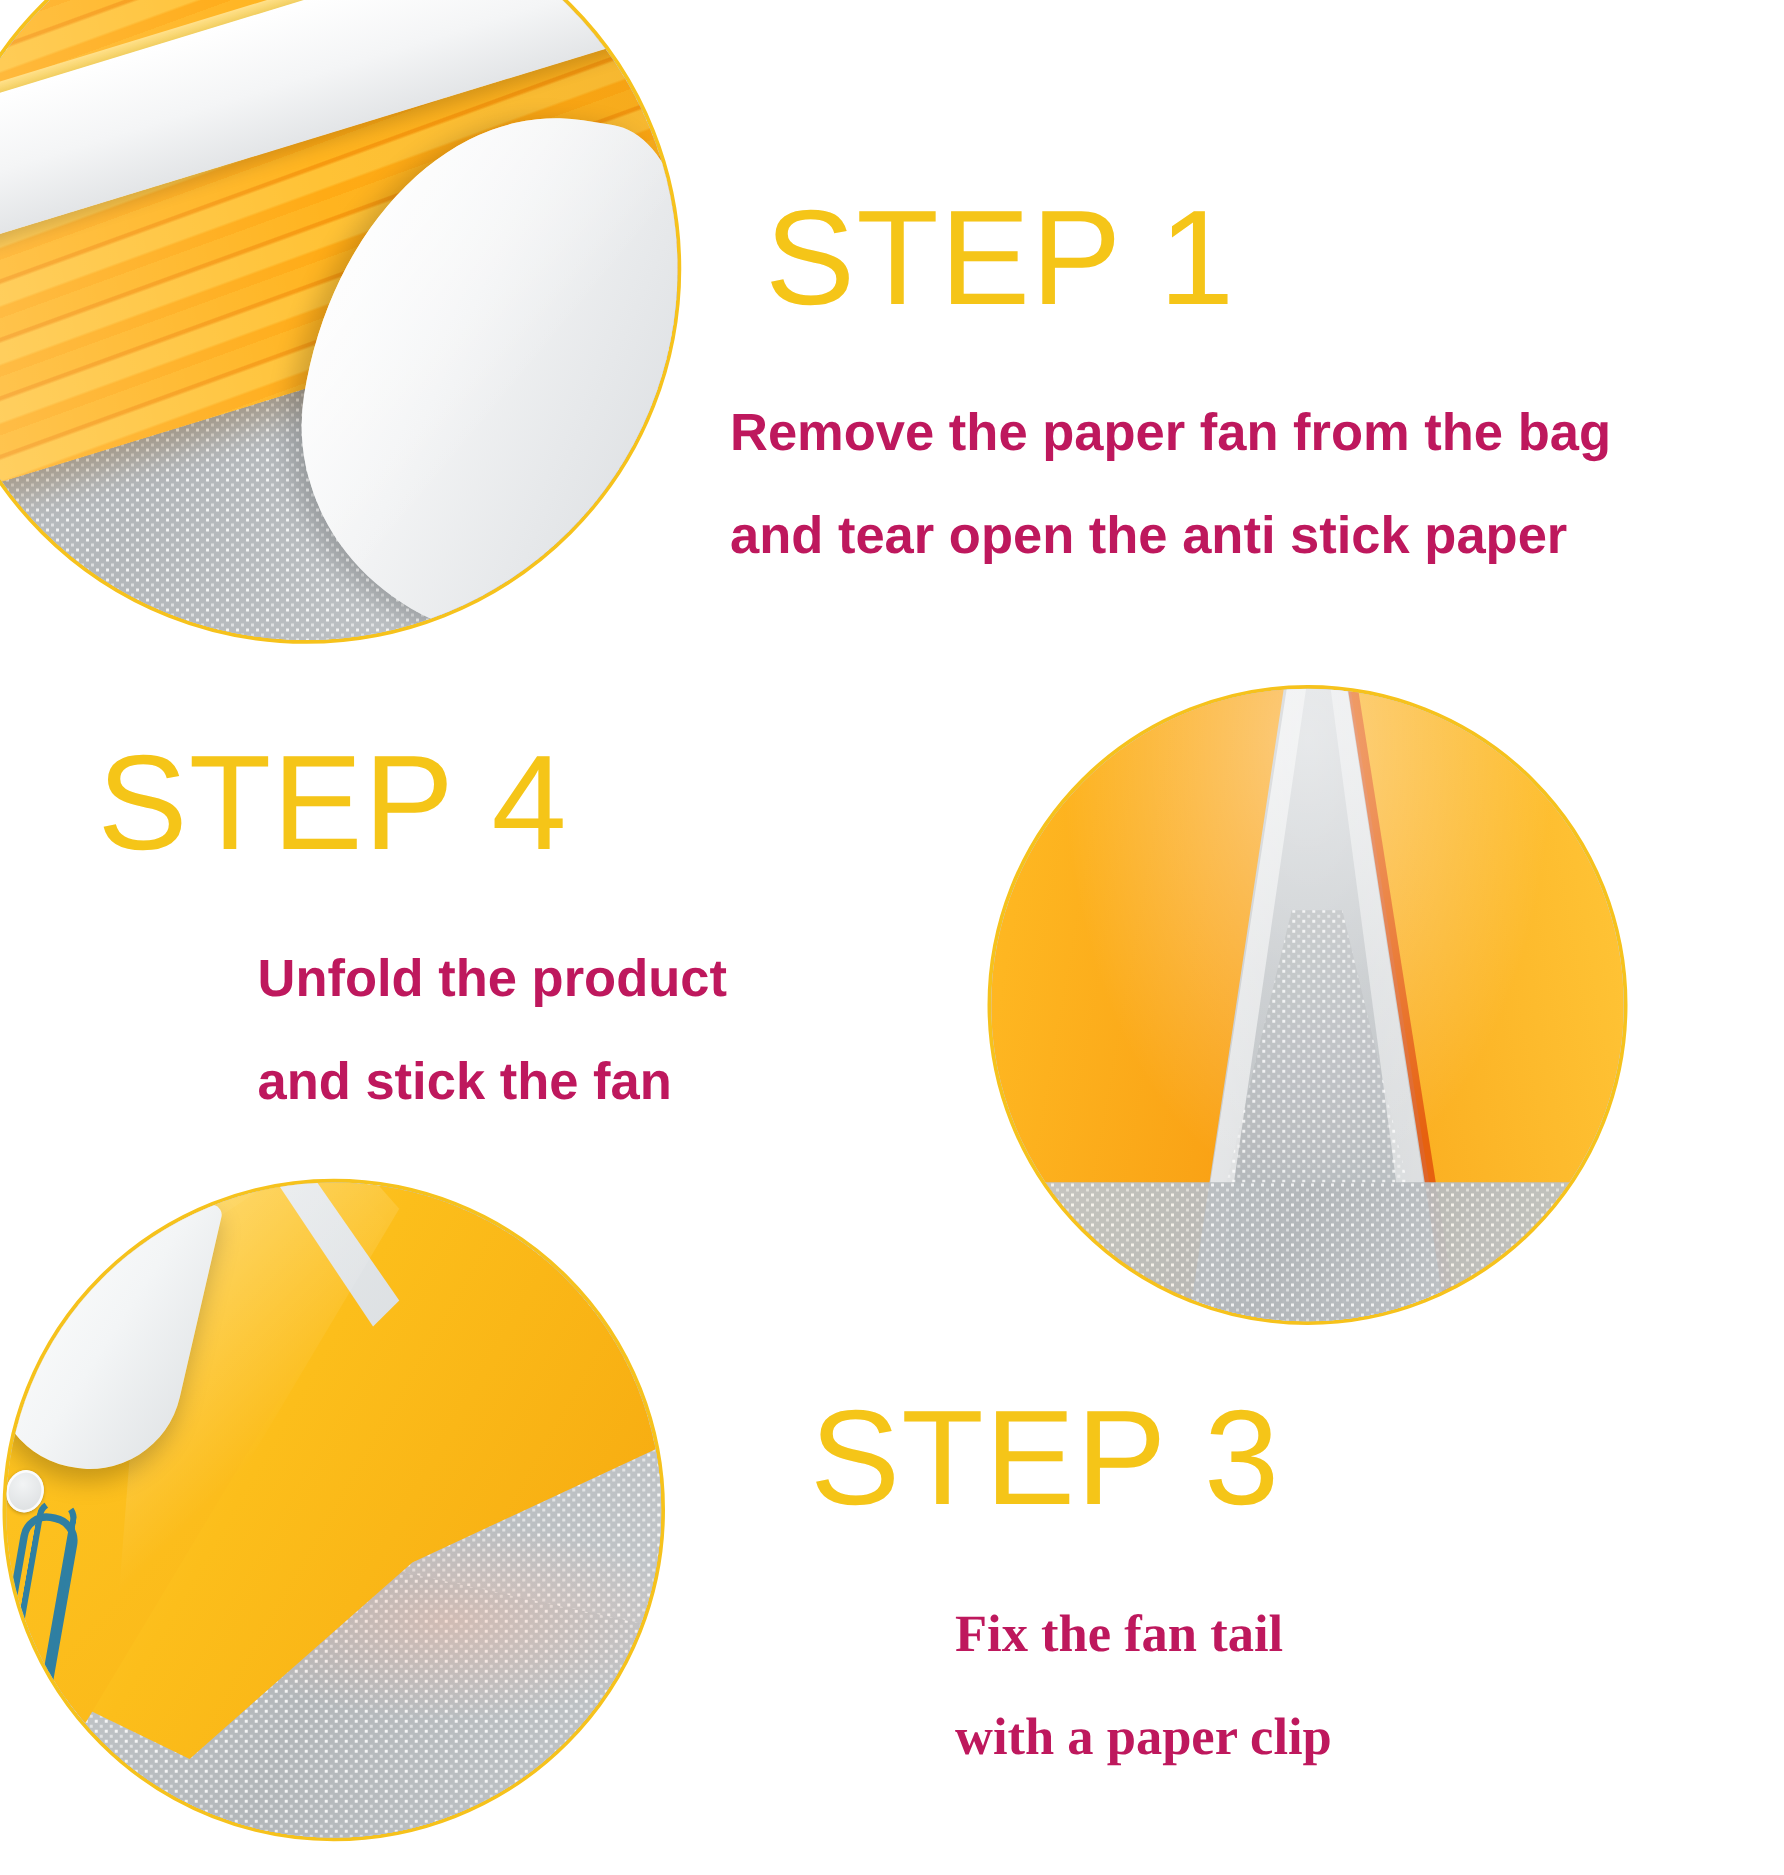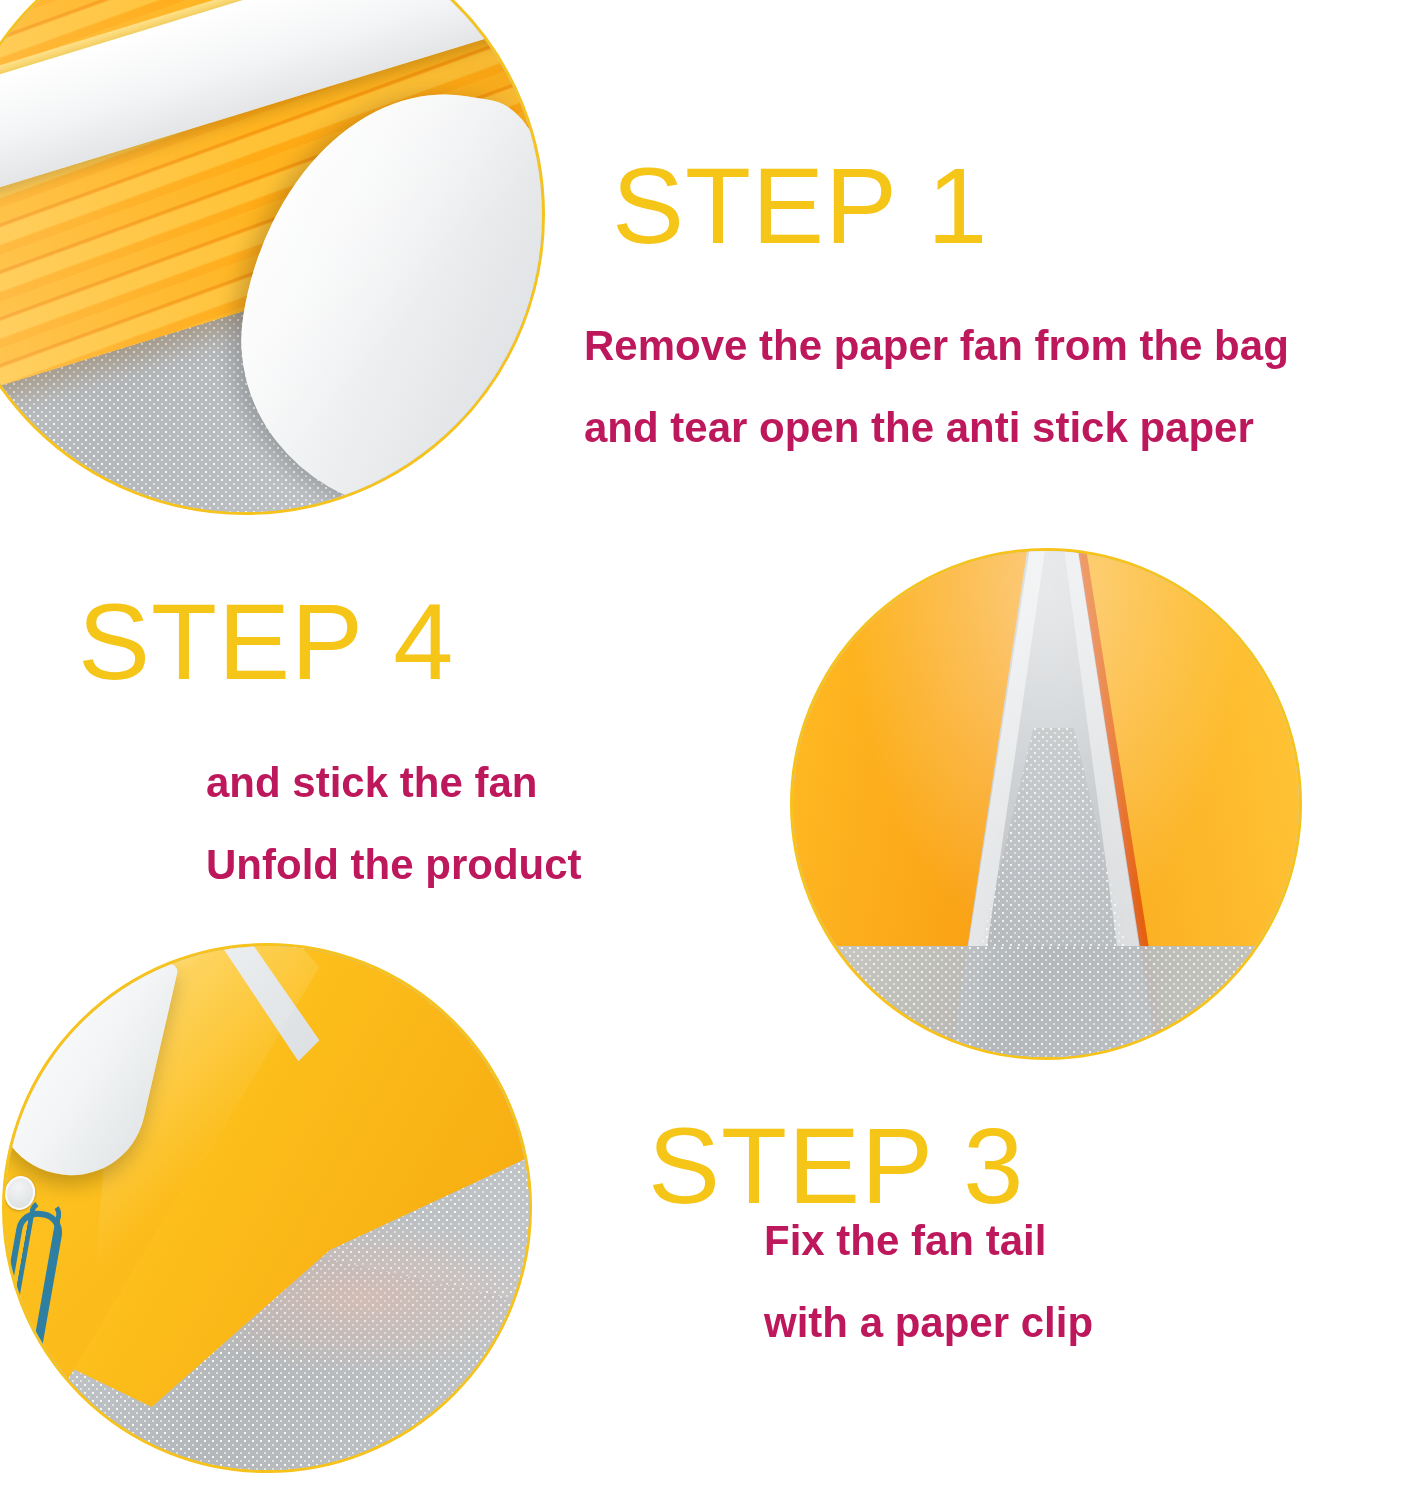--- a/index.html
+++ b/index.html
@@ -224,21 +224,21 @@
     white-space:nowrap;
     font-weight:600;
   }
   #text-step1 .step-head{left:600px;top:152px;margin-left:12px;}
   #text-step1 .step-body{left:584px;top:305px;}
 
   #text-step2 .step-head{left:78px;top:588px;}
   #text-step2 .step-body{left:206px;top:742px;}
 
   #text-step3 .step-head{left:648px;top:1112px;}
-  #text-step3 .step-body{left:764px;top:1200px;}
+  #text-step3 .step-body{left:764px;top:1268px;font-family:Liberation Serif, serif;}
 
   .line{display:block;}
 </style>
 </head>
 <body>
 
 <div class="stage">
 
   <div class="photo" id="circle-step1">
     <div class="layer weave mat"></div>
@@ -254,22 +254,22 @@
     <div class="step-head">STEP 1</div>
     <div class="step-body">
       <span class="line">Remove the paper fan from the bag</span>
       <span class="line">and tear open the anti stick paper</span>
     </div>
   </div>
 
   <div id="text-step2">
     <div class="step-head">STEP 4</div>
     <div class="step-body">
+      <span class="line">Unfold the product</span>
       <span class="line">and stick the fan</span>
-      <span class="line">Unfold the product</span>
     </div>
   </div>
 
   <div class="photo" id="circle-step3photo">
     <div class="layer base"></div>
     <div class="layer panel-l"></div>
     <div class="layer panel-r"></div>
     <div class="layer wedge"></div>
     <div class="layer weave wedge-weave"></div>
     <div class="layer crease-l"></div>

